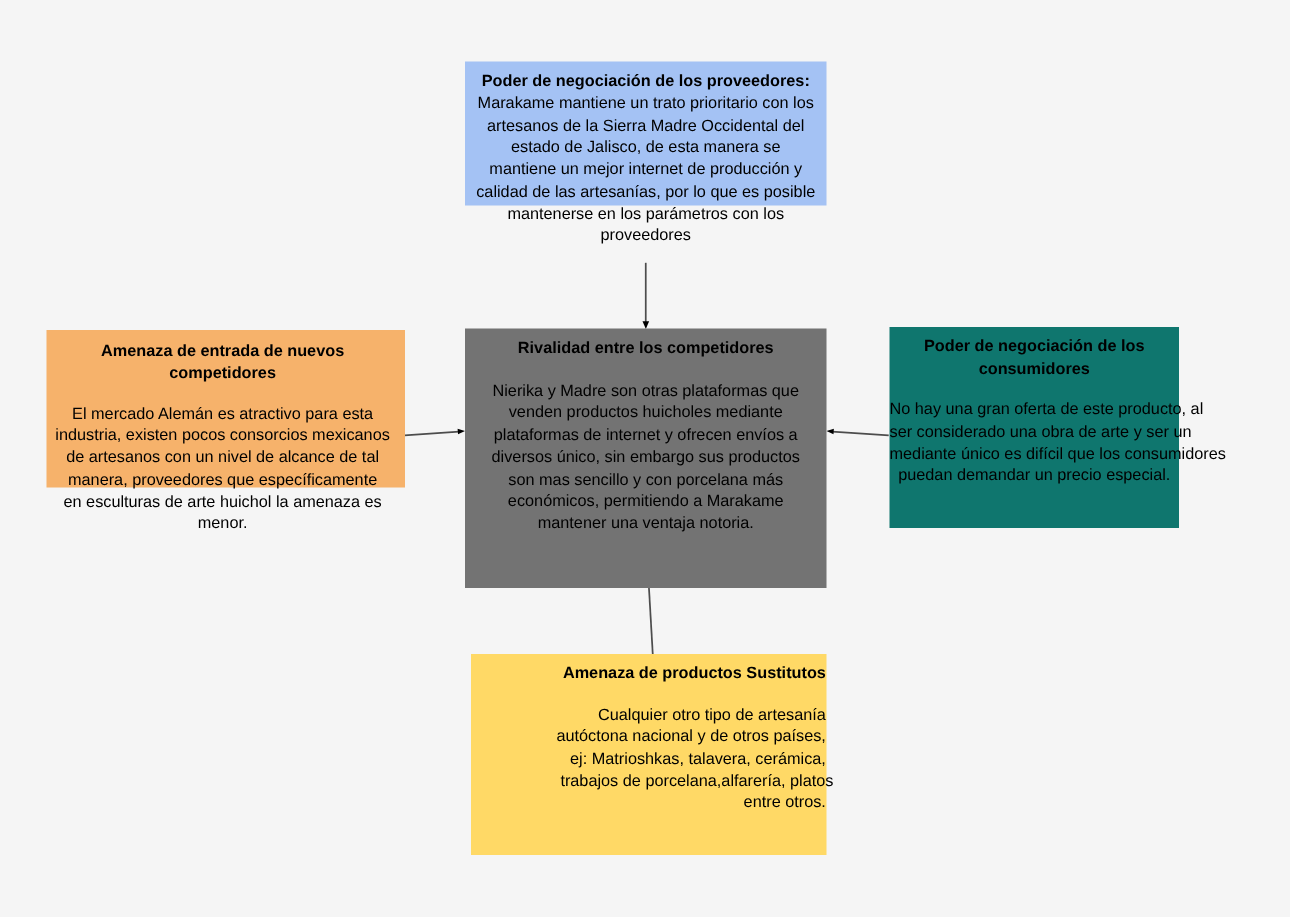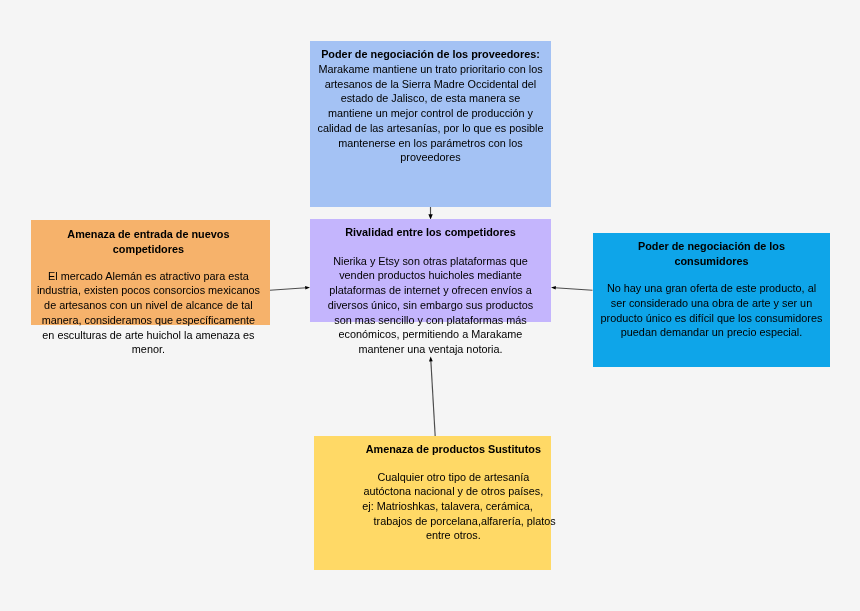--- a/index.html
+++ b/index.html
@@ -29,21 +29,21 @@
     text-align: center;
     font-size: 10.85px;
     line-height: 14.8px;
     color: #000000;
     white-space: pre;
     -webkit-font-smoothing: antialiased;
     transform: translateZ(0);
   }
   .tgroup { position: static; }
   .tline.bold { font-weight: bold; }
-  .tline.left { text-align: center; }
+  .tline.left { text-align: right; }
   svg#edges {
     position: absolute;
     left: 0; top: 0;
     width: 860px; height: 611px;
   }
 </style>
 </head>
 <body style="background: rgb(245, 245, 245);">
 
 <div id="canvas" style="background: rgb(245, 245, 245);">
@@ -56,71 +56,71 @@
       <line x1="435.2" y1="436.4" x2="430.83" y2="360.4"></line>
     </g>
     <g stroke="none" fill="#000000">
       <path d="M430.55 219.40 L428.35 214.20 L432.75 214.20 Z"></path>
       <path d="M310.00 287.40 L305.34 289.58 L305.08 285.89 Z"></path>
       <path d="M551.00 287.40 L555.91 285.88 L555.66 289.57 Z"></path>
       <path d="M430.60 356.40 L432.78 361.28 L428.99 361.50 Z"></path>
     </g>
   </svg>
 
-  <div class="node" id="node-suppliers" style="left:310px;top:40.9px;width:241px;height:166px;background:#a4c2f4">
+  <div class="node" id="node-suppliers" style="left:310px;top:40.9px;width:241px;height:96px;background:#a4c2f4">
     <div class="tgroup">
       <div class="tline bold" style="top:5.74px">Poder de negociación de los proveedores:</div>
     </div>
     <div class="tgroup">
       <div class="tline" style="top:20.84px">Marakame mantiene un trato prioritario con los</div>
       <div class="tline" style="top:35.64px">artesanos de la Sierra Madre Occidental del</div>
       <div class="tline" style="top:50.24px">estado de Jalisco, de esta manera se</div>
-      <div class="tline" style="top:65.14px">mantiene un mejor control de producción y</div>
+      <div class="tline" style="top:65.14px">mantiene un mejor internet de producción y</div>
       <div class="tline" style="top:79.94px">calidad de las artesanías, por lo que es posible</div>
       <div class="tline" style="top:94.84px">mantenerse en los parámetros con los</div>
       <div class="tline" style="top:109.44px">proveedores</div>
     </div>
   </div>
   <div class="node" id="node-entrants" style="left:30.5px;top:220.4px;width:239px;height:105px;background:#f6b26b">
     <div class="tgroup">
       <div class="tline bold" style="top:6.24px;left:-3.2px">Amenaza de entrada de nuevos</div>
       <div class="tline bold" style="top:21.24px;left:-3.2px">competidores</div>
     </div>
     <div class="tgroup">
       <div class="tline" style="top:48.24px;left:-3.2px">El mercado Alemán es atractivo para esta</div>
       <div class="tline" style="top:62.64px;left:-3.2px">industria, existen pocos consorcios mexicanos</div>
       <div class="tline" style="top:77.44px;left:-3.2px">de artesanos con un nivel de alcance de tal</div>
-      <div class="tline" style="top:92.44px;left:-3.2px">manera, consideramos que específicamente</div>
+      <div class="tline" style="top:92.44px;left:-3.2px">manera, proveedores que específicamente</div>
       <div class="tline" style="top:107.24px;left:-3.2px">en esculturas de arte huichol la amenaza es</div>
       <div class="tline" style="top:121.84px;left:-3.2px">menor.</div>
     </div>
   </div>
-  <div class="node" id="node-rivalry" style="left:310px;top:219.4px;width:241px;height:103px;background:#c4b5fd">
+  <div class="node" id="node-rivalry" style="left:310px;top:219.4px;width:241px;height:173px;background:#737373">
     <div class="tgroup">
       <div class="tline bold" style="top:5.94px">Rivalidad entre los competidores</div>
     </div>
     <div class="tgroup">
-      <div class="tline" style="top:34.24px">Nierika y Etsy son otras plataformas que</div>
+      <div class="tline" style="top:34.24px">Nierika y Madre son otras plataformas que</div>
       <div class="tline" style="top:48.84px">venden productos huicholes mediante</div>
       <div class="tline" style="top:63.64px">plataformas de internet y ofrecen envíos a</div>
       <div class="tline" style="top:78.44px">diversos único, sin embargo sus productos</div>
-      <div class="tline" style="top:93.44px">son mas sencillo y con plataformas más</div>
+      <div class="tline" style="top:93.44px">son mas sencillo y con porcelana más</div>
       <div class="tline" style="top:107.84px">económicos, permitiendo a Marakame</div>
       <div class="tline" style="top:122.34px">mantener una ventaja notoria.</div>
     </div>
   </div>
-  <div class="node" id="node-buyers" style="left:593px;top:233px;width:237px;height:134px;background:#0ea5e9">
+  <div class="node" id="node-buyers" style="left:593px;top:218px;width:193px;height:134px;background:#0f766e">
     <div class="tgroup">
       <div class="tline bold" style="top:5.94px">Poder de negociación de los</div>
       <div class="tline bold" style="top:20.94px">consumidores</div>
     </div>
     <div class="tgroup">
       <div class="tline" style="top:48.14px">No hay una gran oferta de este producto, al</div>
       <div class="tline" style="top:62.94px">ser considerado una obra de arte y ser un</div>
-      <div class="tline" style="top:77.94px">producto único es difícil que los consumidores</div>
+      <div class="tline" style="top:77.94px">mediante único es difícil que los consumidores</div>
       <div class="tline" style="top:92.34px">puedan demandar un precio especial.</div>
     </div>
   </div>
   <div class="node" id="node-substitutes" style="left:313.6px;top:436.4px;width:237px;height:134px;background:#ffd966">
     <div class="tgroup">
       <div class="tline bold left" style="top:5.74px;left:42.5px">Amenaza de productos Sustitutos</div>
     </div>
     <div class="tgroup">
       <div class="tline left" style="top:33.34px;left:42.5px">Cualquier otro tipo de artesanía</div>
       <div class="tline left" style="top:47.64px;left:42.5px">autóctona nacional y de otros países,</div>

